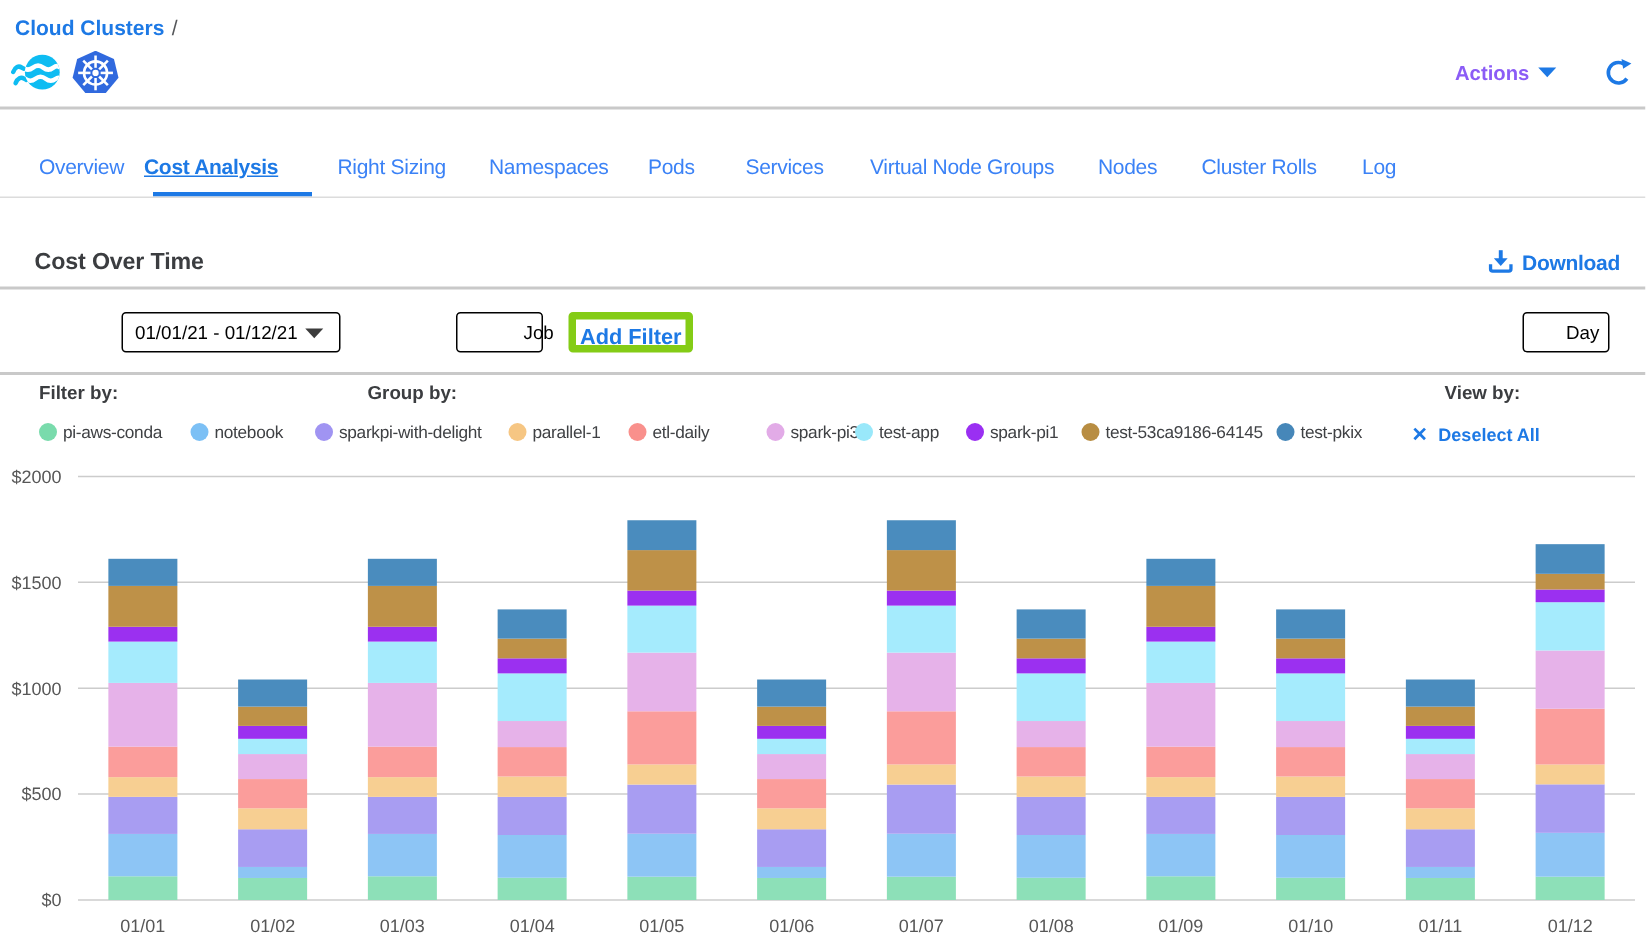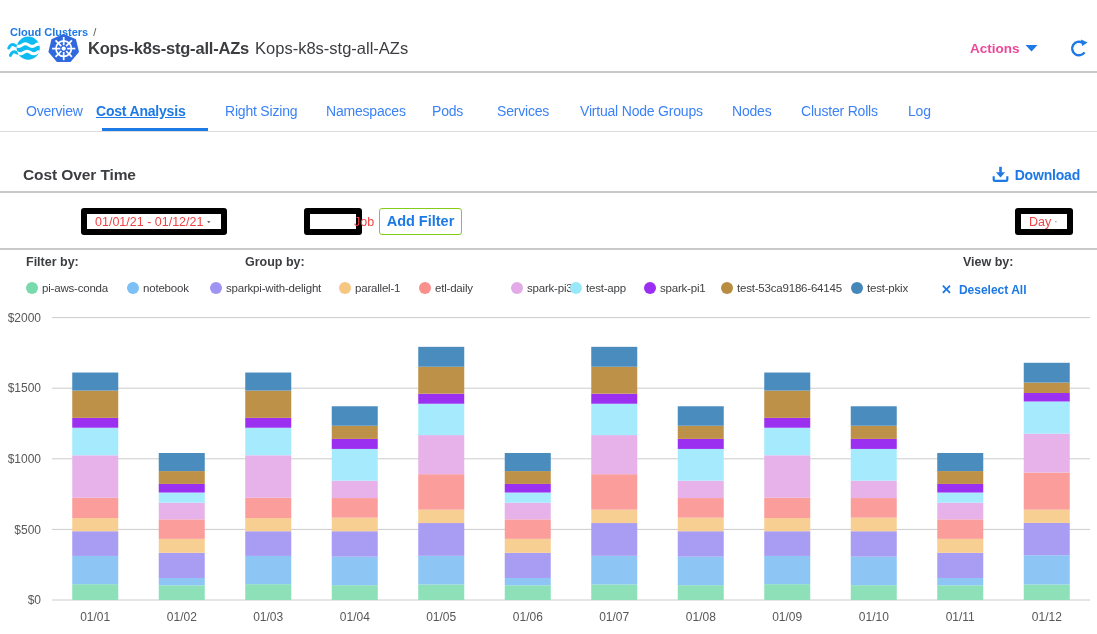--- a/index.html
+++ b/index.html
@@ -1,35 +1,35 @@
 <!DOCTYPE html>
 <html><head><meta charset="utf-8"><style>
 * { margin:0; padding:0; box-sizing:border-box; }
 html,body { width:1097px; height:634px; background:#ffffff;
   font-family:"Liberation Sans", sans-serif; }
 #page { position:relative; width:1097px; height:634px; overflow:hidden; }
 .abs { position:absolute; }
-.crumb { left:10px; top:26px; font-size:11px; font-weight:700; color:#1d79e5; }
+.crumb { left:10px; top:10px; font-size:14px; font-weight:700; color:#1d79e5; }
 .crumb .sl { color:#55575a; margin-left:5px; font-weight:400; }
 .title { left:88px; top:39px; font-size:16.5px; color:#3b3d40; white-space:nowrap; }
 .title b { font-weight:700; margin-right:6px; letter-spacing:-0.2px;}
-.actions { left:970px; top:41px; font-size:13.5px; font-weight:700; color:#ec4899; }
+.actions { left:970px; top:41px; font-size:13.5px; font-weight:700; color:#8b5cf6; }
 .hr { left:0; width:1097px; height:2px; background:#c9c9c9; }
 .tab { position:absolute; top:103px; font-size:14px; color:#3b82f6; white-space:nowrap; letter-spacing:-0.2px;}
 .tab.active { color:#1d79e5; font-weight:700; }
 .tabline { position:absolute; left:102px; top:128px; width:106px; height:3px; background:#1d79e5; }
 .tabborder { left:0; top:131px; width:1097px; height:1px; background:#dcdcdc; position:absolute;}
 .h2 { left:23px; top:166px; font-size:15.5px; font-weight:700; color:#3b3d40; letter-spacing:-0.1px;}
 .download { right:17px; top:166px; font-size:14px; letter-spacing:-0.2px; font-weight:700; color:#1d79e5; }
 .lab { position:absolute; top:215px; font-size:12.5px; font-weight:700; color:#3b3d40;margin-top:40px; }
-.sel { position:absolute; top:208px; height:27px; border:6px solid #000000; border-radius:3px;
-  background:#fff; font-size:12.5px; color:#ef4444; display:flex; white-space:nowrap; align-items:center; }
+.sel { position:absolute; top:208px; height:27px; border:1px solid #000000; border-radius:3px;
+  background:#fff; font-size:12.5px; color:#000000; display:flex; white-space:nowrap; align-items:center; }
 .sel .tx { flex:1; padding-left:8px; }
 .sel svg { margin-right:10px; margin-left:4px; }
-.addf { position:absolute; left:379px; top:208px; width:83px; height:27px; border:1px solid #84cc16;
+.addf { position:absolute; left:379px; top:208px; width:83px; height:27px; border:5px solid #84cc16;
   border-radius:3px; color:#1d79e5; font-size:14.5px; font-weight:700; text-align:center; line-height:25px; background:#fff;}
 .leg { position:absolute; top:264px; font-size:11.5px; letter-spacing:-0.2px; color:#3f4144; white-space:nowrap;margin-top:18px; }
 .leg .dot { display:inline-block; width:12px; height:12px; border-radius:50%; margin-right:4px; vertical-align:-2px; }
 .desel { color:#1d79e5; font-weight:700; font-size:12px; letter-spacing:0; }
 </style></head>
 <body>
 <div id="page">
 <div class="abs crumb">Cloud Clusters<span class="sl">/</span></div>
 <svg style="position:absolute;left:7px;top:33px;" width="34" height="30" viewBox="0 0 34 30">
 <defs>
@@ -51,21 +51,20 @@
 <line x1="15.70" y1="11.20" x2="15.70" y2="3.00" stroke="#fff" stroke-width="1.7"></line>
 <line x1="18.10" y1="12.20" x2="23.90" y2="6.40" stroke="#fff" stroke-width="1.7"></line>
 <line x1="19.10" y1="14.60" x2="27.30" y2="14.60" stroke="#fff" stroke-width="1.7"></line>
 <line x1="18.10" y1="17.00" x2="23.90" y2="22.80" stroke="#fff" stroke-width="1.7"></line>
 <line x1="15.70" y1="18.00" x2="15.70" y2="26.20" stroke="#fff" stroke-width="1.7"></line>
 <line x1="13.30" y1="17.00" x2="7.50" y2="22.80" stroke="#fff" stroke-width="1.7"></line>
 <line x1="12.30" y1="14.60" x2="4.10" y2="14.60" stroke="#fff" stroke-width="1.7"></line>
 <line x1="13.30" y1="12.20" x2="7.50" y2="6.40" stroke="#fff" stroke-width="1.7"></line>
 <circle cx="15.7" cy="14.6" r="2.1" fill="#fff"></circle>
 </svg>
-<div class="abs title"><b>Kops-k8s-stg-all-AZs</b>Kops-k8s-stg-all-AZs</div>
 <div class="abs actions">Actions<svg style="margin-left:5px;vertical-align:1.5px;" width="13" height="8" viewBox="0 0 13 8">
         <polygon points="0.5,1 12.5,1 6.5,7.5" fill="#1d79e5"></polygon>
       </svg></div>
 <svg style="position:absolute;left:1070px;top:38px;" width="19" height="19" viewBox="0 0 19 19">
 <path d="M12.4 4.61 A6.8 6.8 0 1 0 14.57 14.4" fill="none" stroke="#1d79e5" stroke-width="2.4"></path>
 <polygon points="11.0,1.4 17.6,4.4 12.1,7.9" fill="#1d79e5"></polygon>
 </svg>
 <div class="abs hr" style="top:71px;"></div>
 <div class="tab" style="left:26px;">Overview</div>
 <div class="tab active" style="left:96px;text-decoration:underline;">Cost Analysis</div>
@@ -95,21 +94,21 @@
     </div>
 <div class="lab" style="left:245px;">Group by:</div>
 <div class="sel" style="left:304px; width:58px;padding-left:36px;">
       <span class="tx">Job</span>
       <svg width="13" height="8" viewBox="0 0 13 8">
         <polygon points="0.5,1 12.5,1 6.5,7.5" fill="#3c3c3c"></polygon>
       </svg>
     </div>
 <div class="addf">Add Filter</div>
 <div class="lab" style="left:963px;">View by:</div>
-<div class="sel" style="left:1015px; width:58px;">
+<div class="sel" style="left:1015px; width:58px;padding-left:20px;">
       <span class="tx">Day</span>
       <svg width="13" height="8" viewBox="0 0 13 8">
         <polygon points="0.5,1 12.5,1 6.5,7.5" fill="#3c3c3c"></polygon>
       </svg>
     </div>
 <div class="abs hr" style="top:248px;"></div>
 <div class="leg" style="left:26px;"><span class="dot" style="background:#79dbac"></span><span>pi-aws-conda</span></div>
 <div class="leg" style="left:127px;"><span class="dot" style="background:#7cc0f5"></span><span>notebook</span></div>
 <div class="leg" style="left:210px;"><span class="dot" style="background:#a094f2"></span><span>sparkpi-with-delight</span></div>
 <div class="leg" style="left:339px;"><span class="dot" style="background:#f6c683"></span><span>parallel-1</span></div>

